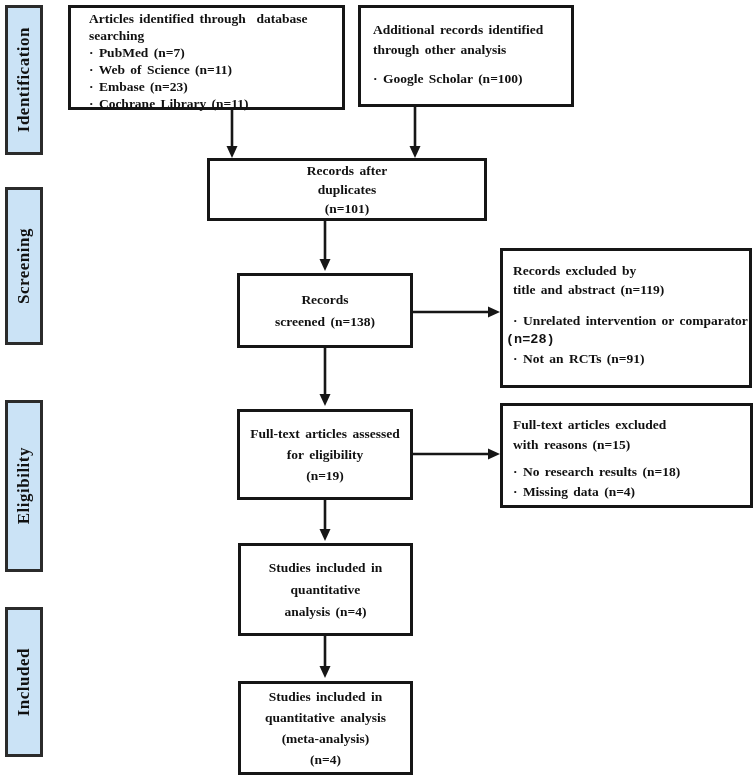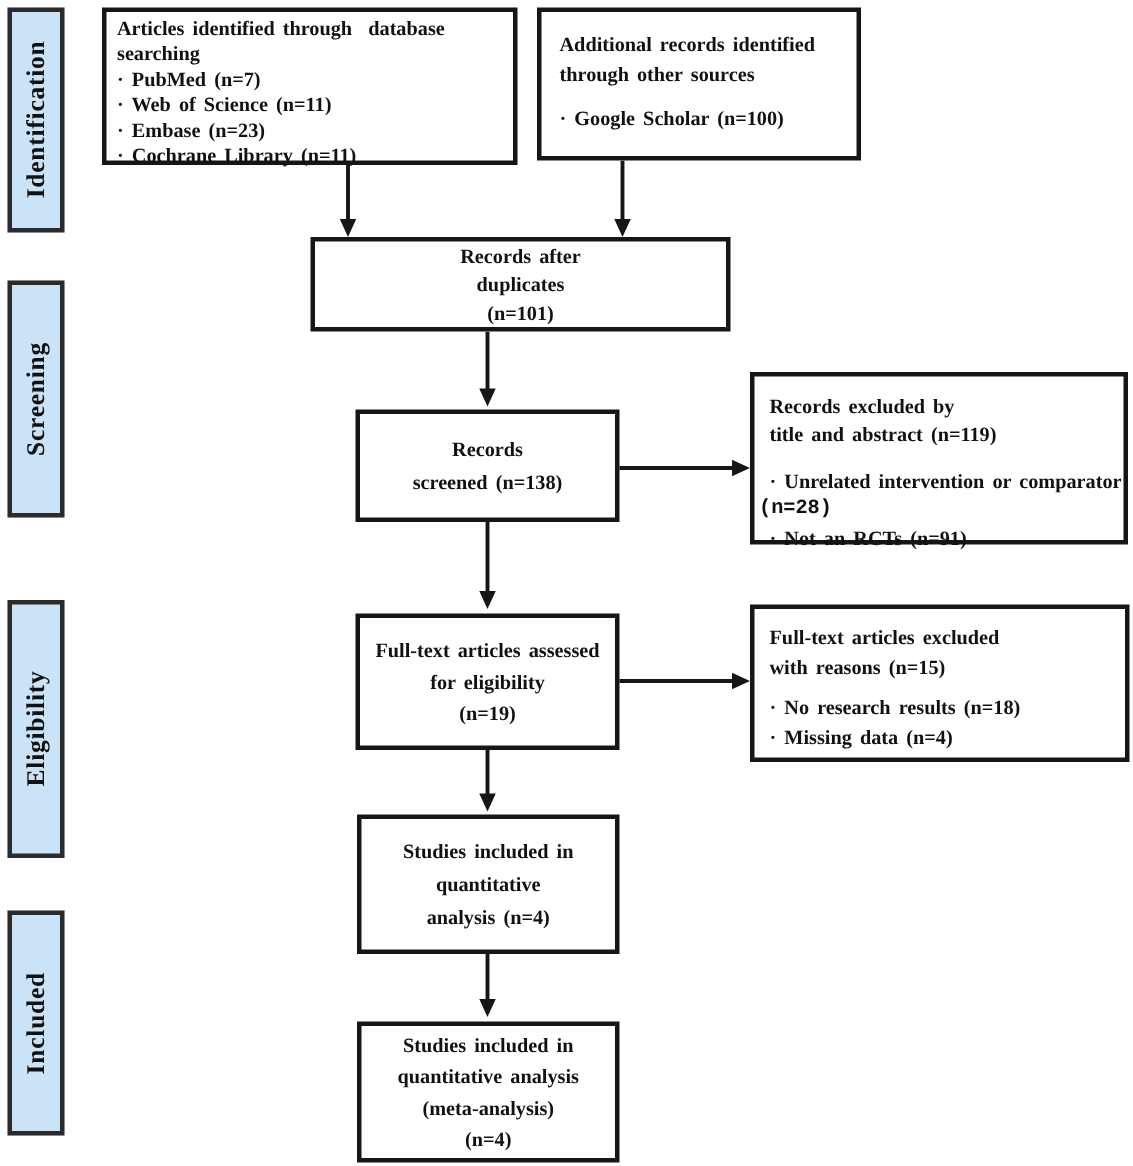--- a/index.html
+++ b/index.html
@@ -71,47 +71,47 @@
   <div class="abs stage" style="left:5px; top:187px; width:38px; height:158px">
     <span class="vtext">Screening</span>
   </div>
   <div class="abs stage" style="left:5px; top:400px; width:38px; height:172px">
     <span class="vtext">Eligibility</span>
   </div>
   <div class="abs stage" style="left:5px; top:607px; width:38px; height:150px">
     <span class="vtext">Included</span>
   </div>
 
-  <div class="abs fbox tl" style="left:68px; top:5px; width:277px; height:105px; padding:2px 6px 0 7px">
+  <div class="abs fbox tl" style="left:68px; top:5px; width:277px; height:105px; padding:2px 6px 0 18px">
     <div class="line">Articles identified through  database</div>
     <div class="line">searching</div>
     <div class="line">· PubMed (n=7)</div>
     <div class="line">· Web of Science (n=11)</div>
     <div class="line">· Embase (n=23)</div>
     <div class="line">· Cochrane Library (n=11)</div>
   </div>
 
   <div class="abs fbox tr" style="left:358px; top:5px; width:216px; height:102px; padding:12px 6px 0 12px">
     <div class="line">Additional records identified</div>
-    <div class="line">through other sources</div>
+    <div class="line">through other analysis</div>
     <div class="line bullet-first">· Google Scholar (n=100)</div>
   </div>
 
   <div class="abs fbox centerbox box-after" style="left:207px; top:158px; width:280px; height:63px">
     <div class="line">Records after</div>
     <div class="line">duplicates</div>
     <div class="line">(n=101)</div>
   </div>
 
   <div class="abs fbox centerbox box-screened" style="left:237px; top:273px; width:176px; height:75px">
     <div class="line">Records</div>
     <div class="line">screened (n=138)</div>
   </div>
 
-  <div class="abs fbox excl" style="left:500px; top:248px; width:252px; height:115px; padding:10px 4px 0 10px">
+  <div class="abs fbox excl" style="left:500px; top:248px; width:252px; height:140px; padding:10px 4px 0 10px">
     <div class="line">Records excluded by</div>
     <div class="line">title and abstract (n=119)</div>
     <div class="line bullet-first">· Unrelated intervention or comparator</div>
     <div class="line cont">(n=28)</div>
     <div class="line">· Not an RCTs (n=91)</div>
   </div>
 
   <div class="abs fbox centerbox" style="left:237px; top:409px; width:176px; height:91px">
     <div class="line">Full-text articles assessed</div>
     <div class="line">for eligibility</div>

